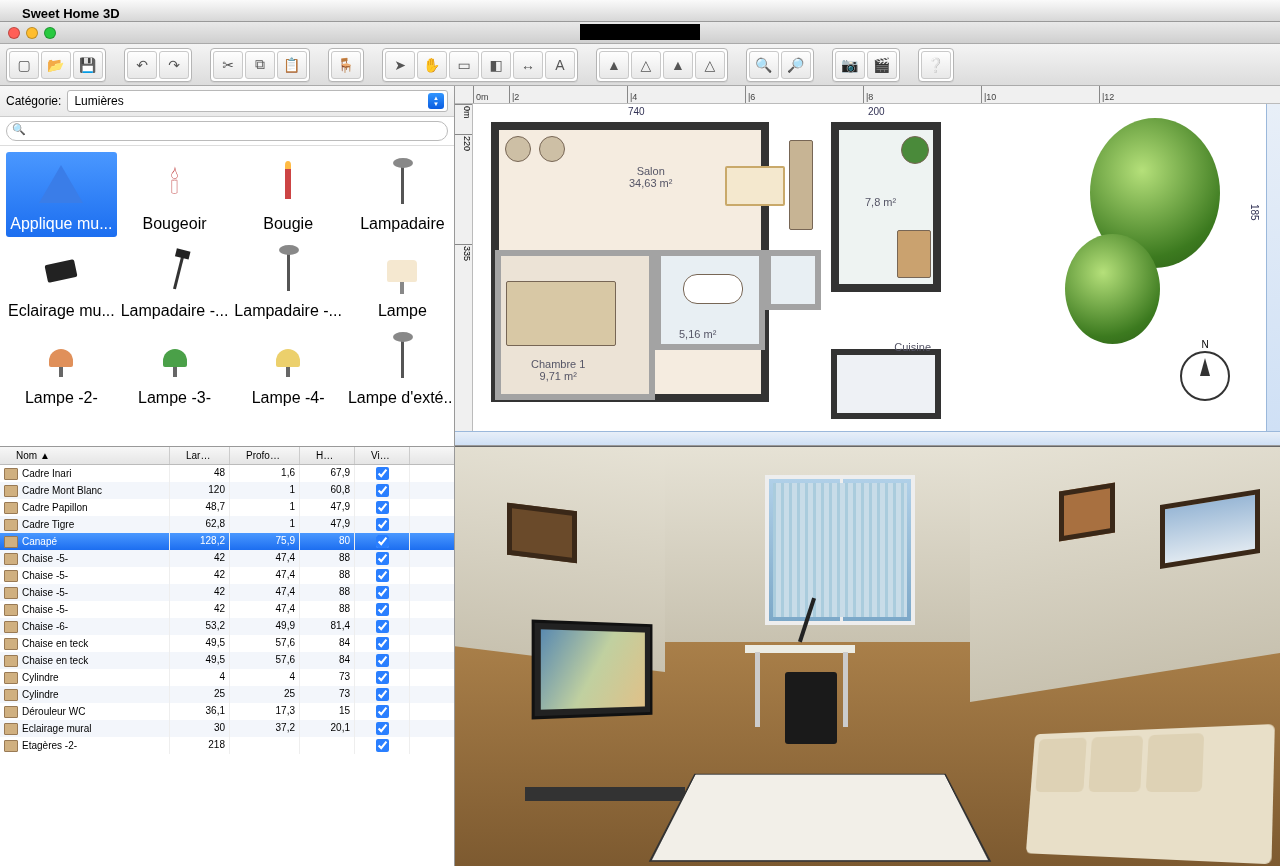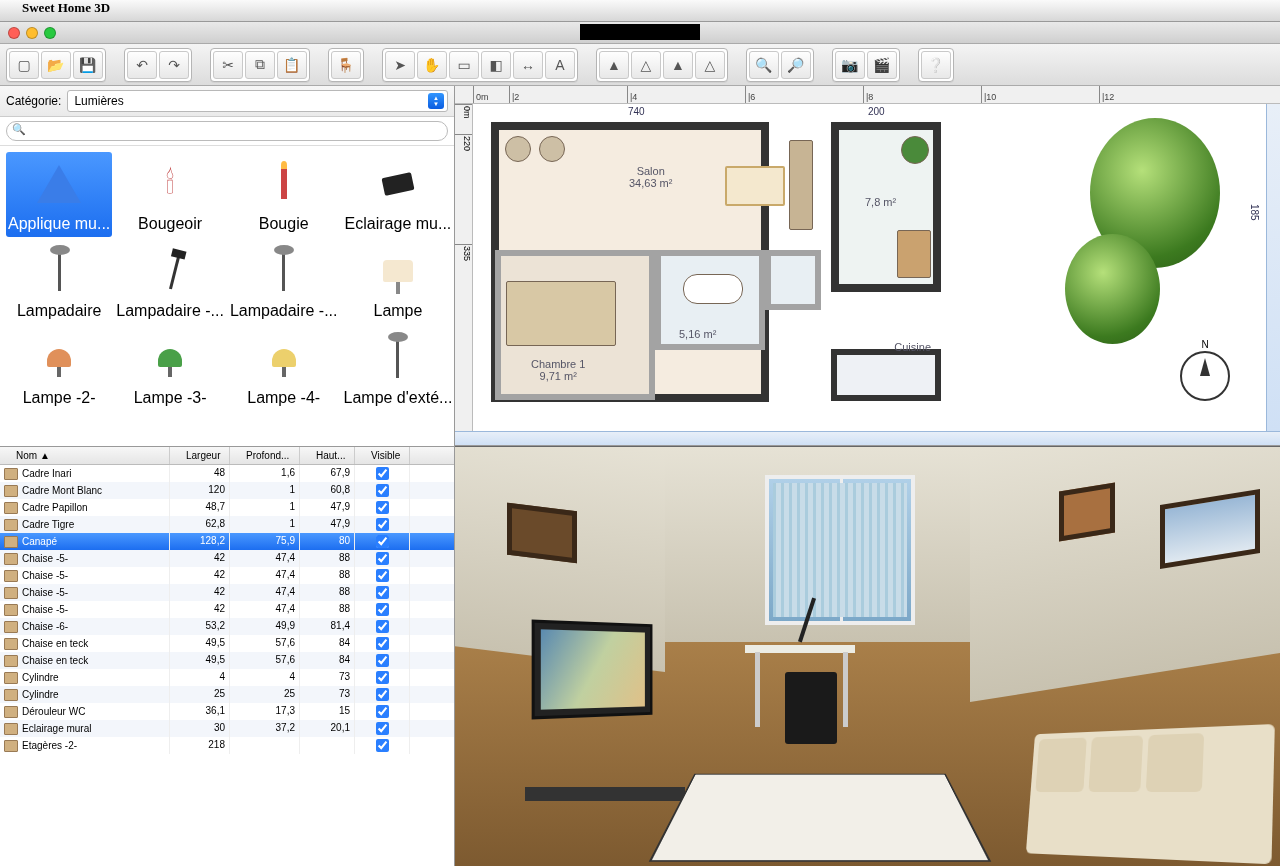--- a/index.html
+++ b/index.html
@@ -1,19 +1,19 @@
 <!DOCTYPE html>
 <html><head>
 <meta charset="utf-8">
 <style>
 * { box-sizing: border-box; margin: 0; padding: 0; }
 body { font-family: "Lucida Grande", Arial, sans-serif; font-size: 11px; background: #e8e8e8; overflow: hidden; }
 
 
-.menubar { height: 22px; background: linear-gradient(#fafafa,#d7d7d7); border-bottom: 1px solid #999; display: flex; align-items: flex-start; padding: 0 8px; gap: 14px; font-family: Liberation Serif, serif; }
+.menubar { height: 22px; background: linear-gradient(#fafafa,#d7d7d7); border-bottom: 1px solid #999; display: flex; align-items: flex-end; padding: 0 8px; gap: 14px; }
 .apple-logo { font-size: 14px; color: #333; }
 .app-title-menu { font-weight: bold; font-size: 13px; }
 
 
 .titlebar { height: 22px; background: linear-gradient(#e9e9e9,#cfcfcf); border-bottom: 1px solid #aaa; display: flex; align-items: center; padding: 0 8px; gap: 6px; position: relative; }
 .traffic { width: 12px; height: 12px; border-radius: 50%; border: 1px solid rgba(0,0,0,.25); }
 .traffic.red { background: #ff5f57; }
 .traffic.yellow { background: #ffbd2e; }
 .traffic.green { background: #28c940; }
 .blackbar { position:absolute; left:50%; transform:translateX(-50%); top:2px; width:120px; height:16px; background:#000;}
@@ -40,21 +40,21 @@
 
 .catalog-grid { flex: 1; overflow-y: auto; padding: 6px; display: grid; grid-template-columns: repeat(4, 1fr); gap: 2px 2px; align-content:start; }
 .cat-item { text-align: center; padding: 4px 2px; border-radius: 3px; cursor: pointer; }
 .cat-item.selected { background: linear-gradient(#4a98ff,#1c6ef0); color: #fff; }
 .cat-thumb { width: 60px; height: 55px; margin: 0 auto 4px; display: flex; align-items: center; justify-content: center; font-size: 34px; }
 .cat-name { font-size: 16px; white-space: nowrap; overflow: hidden; text-overflow: ellipsis; }
 
 
 .furniture-table { grid-row: 2; grid-column: 1; background: #fff; border-right: 1px solid #999; border-top: 1px solid #999; display:flex; flex-direction:column; overflow:hidden; }
 .ft-head { display: grid; grid-template-columns: 170px 60px 70px 55px 55px; background: linear-gradient(#f7f7f7,#e5e5e5); border-bottom: 1px solid #bbb; }
-.ft-head div { padding: 3px 4px; font-size: 10px; border-right: 1px solid #ccc; white-space:nowrap; overflow:hidden; text-overflow:ellipsis;margin-left:12px; }
+.ft-head div { padding: 3px 16px; font-size: 10px; border-right: 1px solid #ccc; white-space:nowrap; overflow:hidden; text-overflow:ellipsis; }
 .ft-body { flex:1; overflow-y:auto; }
 .ft-row { display: grid; grid-template-columns: 170px 60px 70px 55px 55px; font-size: 10px; cursor:pointer; }
 .ft-row:nth-child(odd){ background:#fff;}
 .ft-row:nth-child(even){ background:#f3f6fb;}
 .ft-row.selected { background: linear-gradient(#4a98ff,#1c6ef0); color: #fff; }
 .ft-cell { padding: 2px 4px; border-right: 1px solid #eee; white-space:nowrap; overflow:hidden; text-align:right;}
 .ft-cell.name { text-align: left; display:flex; align-items:center; gap:4px;}
 .ft-icon { width:14px; height:12px; background:#d0b080; border:1px solid #997a55; flex-shrink:0; border-radius:1px;}
 .ft-check { display:flex; justify-content:center; align-items:center;}
 .ft-check input { accent-color:#2a7fff;}
@@ -216,29 +216,29 @@
           <div class="cat-name">Bougeoir</div>
         </div>
         <div class="cat-item">
           <div class="cat-thumb">
             <div class="ic-candle"></div>
           </div>
           <div class="cat-name">Bougie</div>
         </div>
         <div class="cat-item">
           <div class="cat-thumb">
+            <div class="ic-floorlamp"></div>
+          </div>
+          <div class="cat-name">Lampadaire</div>
+        </div>
+        <div class="cat-item">
+          <div class="cat-thumb">
             <div class="ic-spot"></div>
           </div>
           <div class="cat-name">Eclairage mu...</div>
-        </div>
-        <div class="cat-item">
-          <div class="cat-thumb">
-            <div class="ic-floorlamp"></div>
-          </div>
-          <div class="cat-name">Lampadaire</div>
         </div>
         <div class="cat-item">
           <div class="cat-thumb">
             <div class="ic-flex"></div>
           </div>
           <div class="cat-name">Lampadaire -...</div>
         </div>
         <div class="cat-item">
           <div class="cat-thumb">
             <div class="ic-floorlamp"></div>
@@ -325,21 +325,21 @@
           <div class="furn" style="left:290px;top:10px;width:24px;height:90px;background:#c7b494;"></div>
         </div>
 
         <div class="floorplan-box" style="left:358px;top:18px;width:110px;height:170px;background:#eef3f2;">
           <div class="room-label" style="left:26px;top:66px;">
             <span>7,8 m²</span>
           </div>
           <div class="furn" style="left:62px;top:6px;width:28px;height:28px;border-radius:50%;background:#4a8a3a;"></div>
           <div class="furn" style="left:58px;top:100px;width:34px;height:48px;background:#caa26f;"></div>
         </div>
-        <div class="inner-room" style="left:358px;top:245px;width:110px;height:52px;border:6px solid #333;background:#eef1f5;">
+        <div class="inner-room" style="left:358px;top:245px;width:110px;height:70px;border:6px solid #333;background:#eef1f5;">
            <div class="room-label" style="right:4px;top:-14px;">
              <span>Cuisine</span>
            </div>
         </div>
 
         <div class="tree" style="right:60px;top:14px;width:130px;height:150px;"></div>
         <div class="tree" style="right:120px;top:130px;width:95px;height:110px;"></div>
 
         <div class="compass"></div>
       </div>

